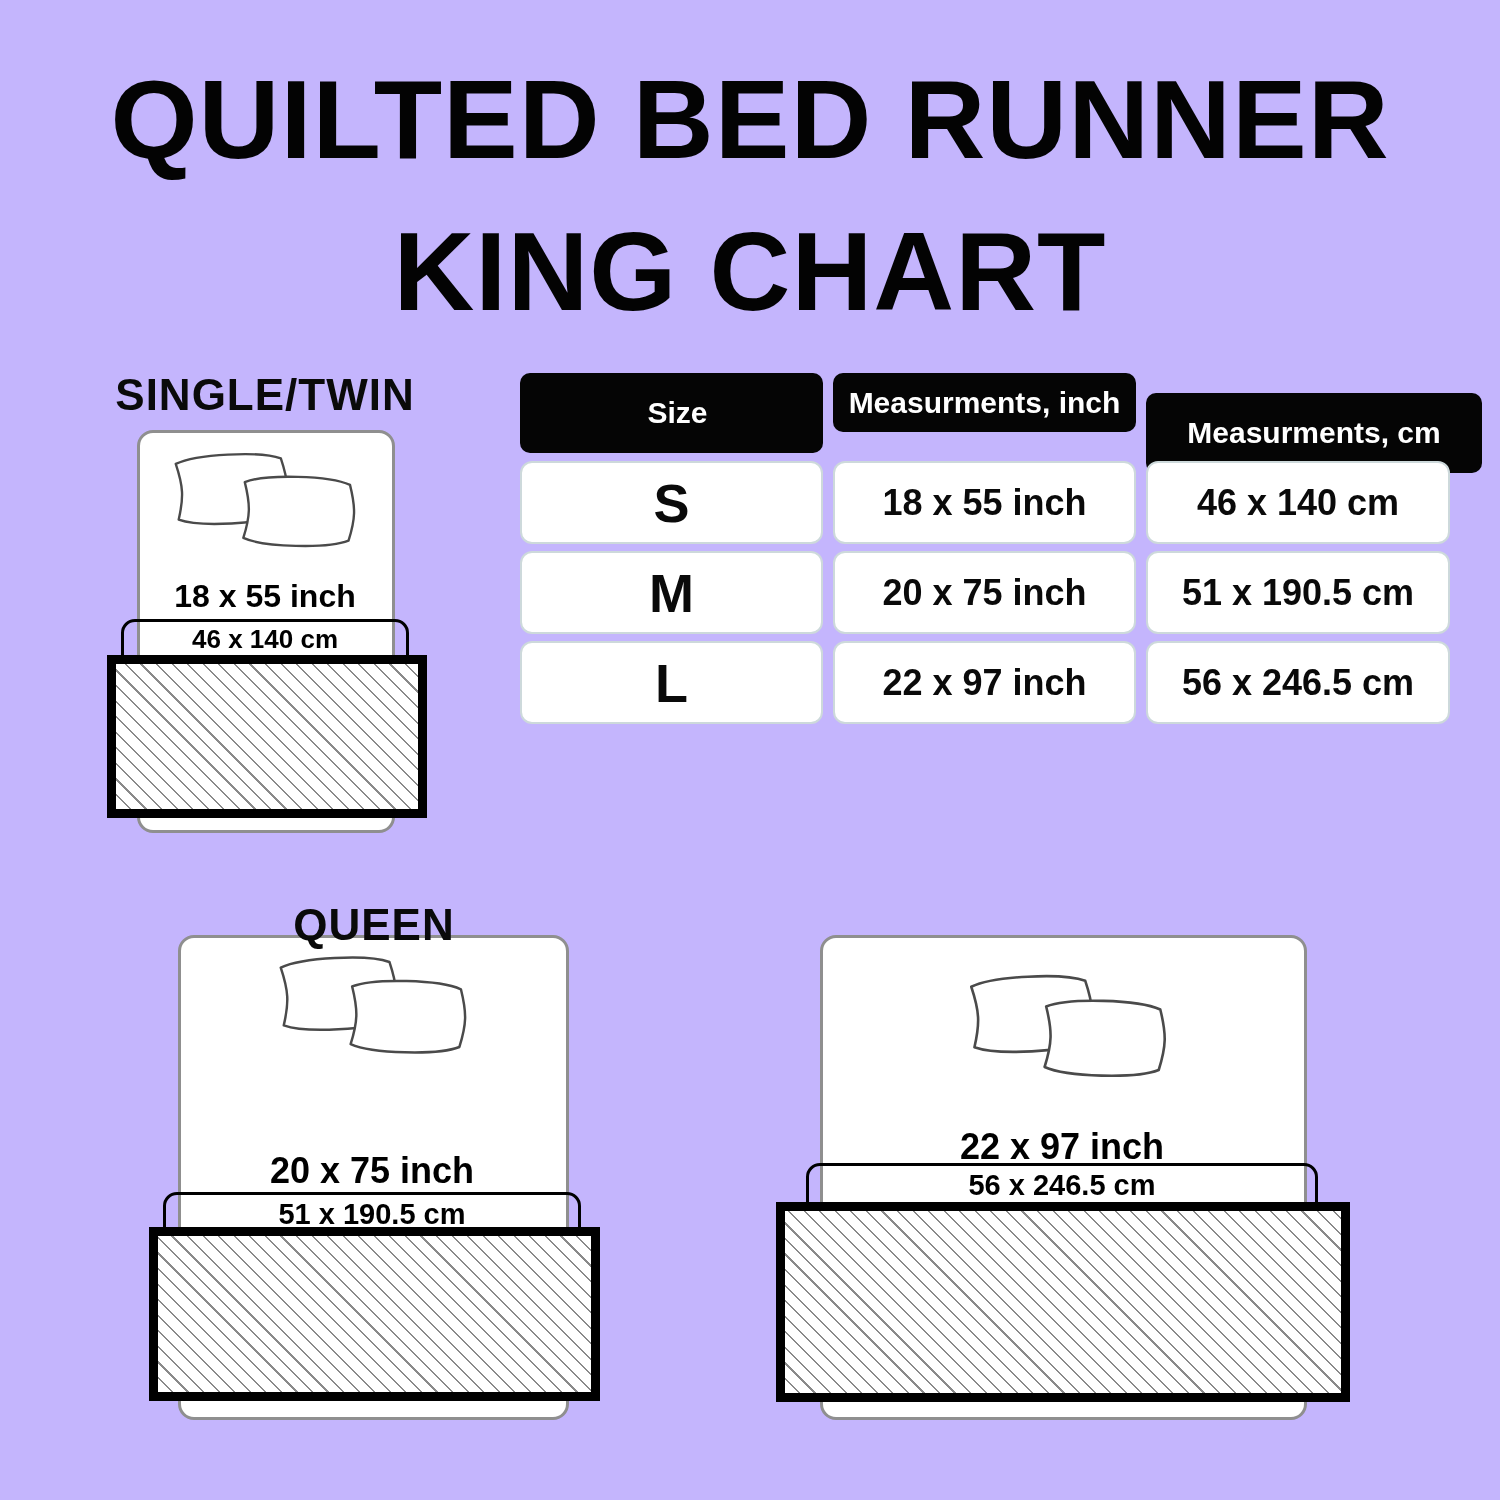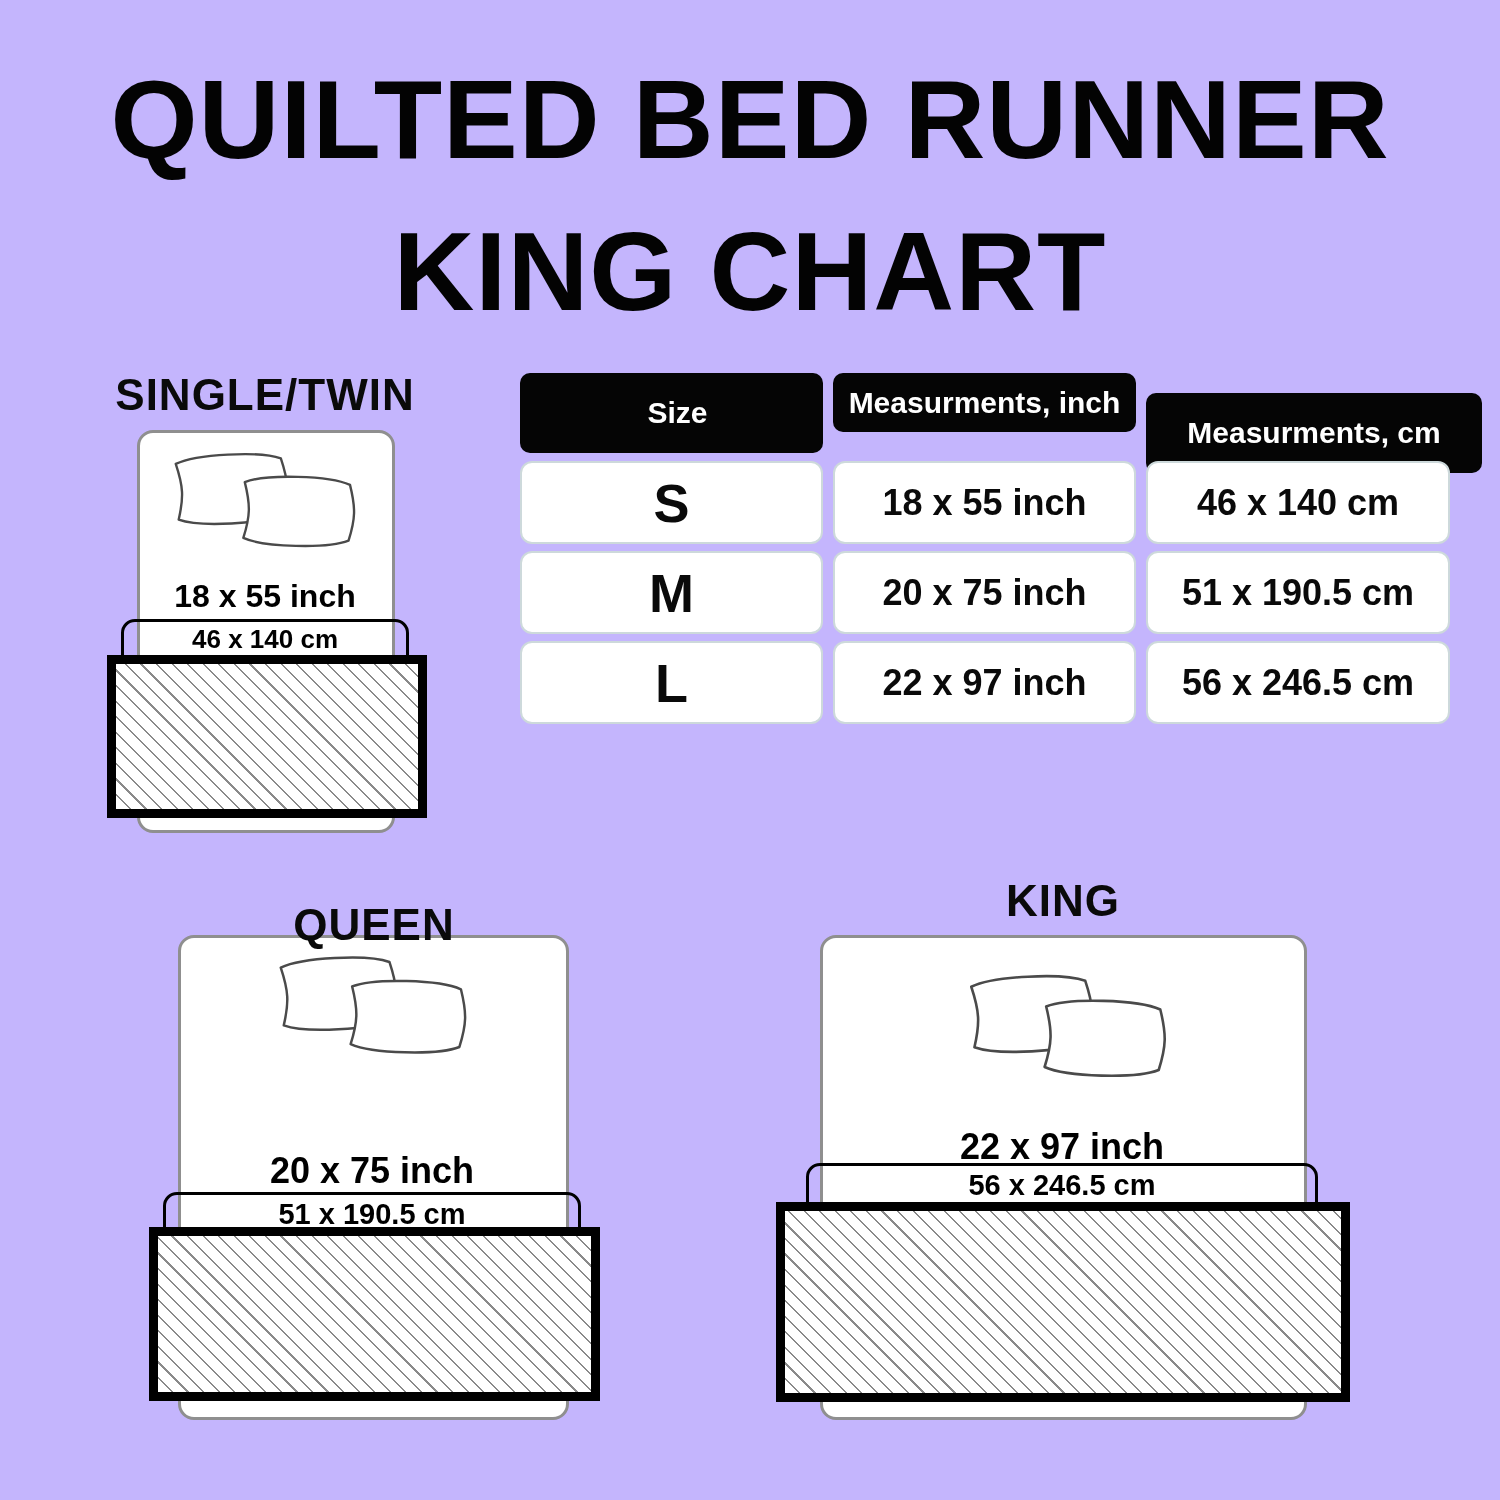--- a/index.html
+++ b/index.html
@@ -80,21 +80,20 @@
   </svg>
 
   <div class="dim-inch" style="left:163px;top:1150px;width:418px;font-size:36px;">20 x 75 inch</div>
 
   <div class="runner-frame" style="left:163px;top:1192px;width:412px;height:120px;"></div>
 
   <div class="dim-cm" style="left:163px;top:1198px;width:418px;font-size:29px;">51 x 190.5 cm</div>
 
   <div class="runner" style="left:149px;top:1227px;width:433px;height:156px;"></div>
 
-  <div class="section-label" style="left:863px;top:876px;width:400px;">KING</div>
 
   <div class="bed" style="left:820px;top:935px;width:481px;height:479px;"></div>
 
   <svg class="pillows" style="left:948px;top:963px;" width="238" height="128" viewBox="0 0 240 148">
     <path class="pillow" transform="translate(2,8) rotate(-3,75,50)" d="M 9,16 C 35,5 115,5 141,16 C 149,45 149,58 141,86 C 115,97 35,97 9,86 C 17,58 17,45 9,16 Z"></path>
     <path class="pillow" transform="translate(86,36) rotate(1.5,75,50)" d="M 9,16 C 35,5 115,5 141,16 C 149,45 149,58 141,86 C 115,97 35,97 9,86 C 17,58 17,45 9,16 Z"></path>
   </svg>
 
   <div class="dim-inch" style="left:806px;top:1126px;width:512px;font-size:36px;">22 x 97 inch</div>
 

